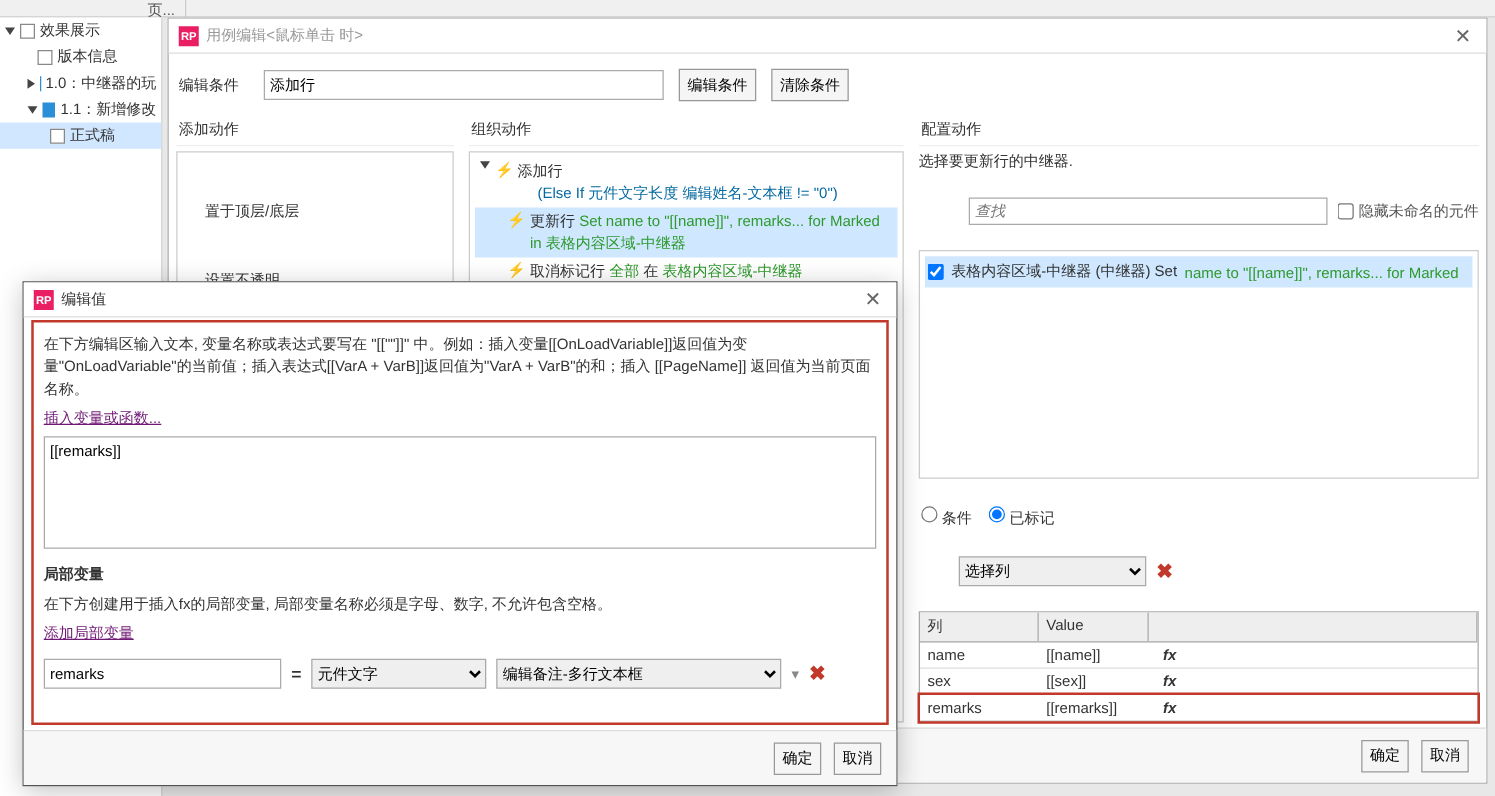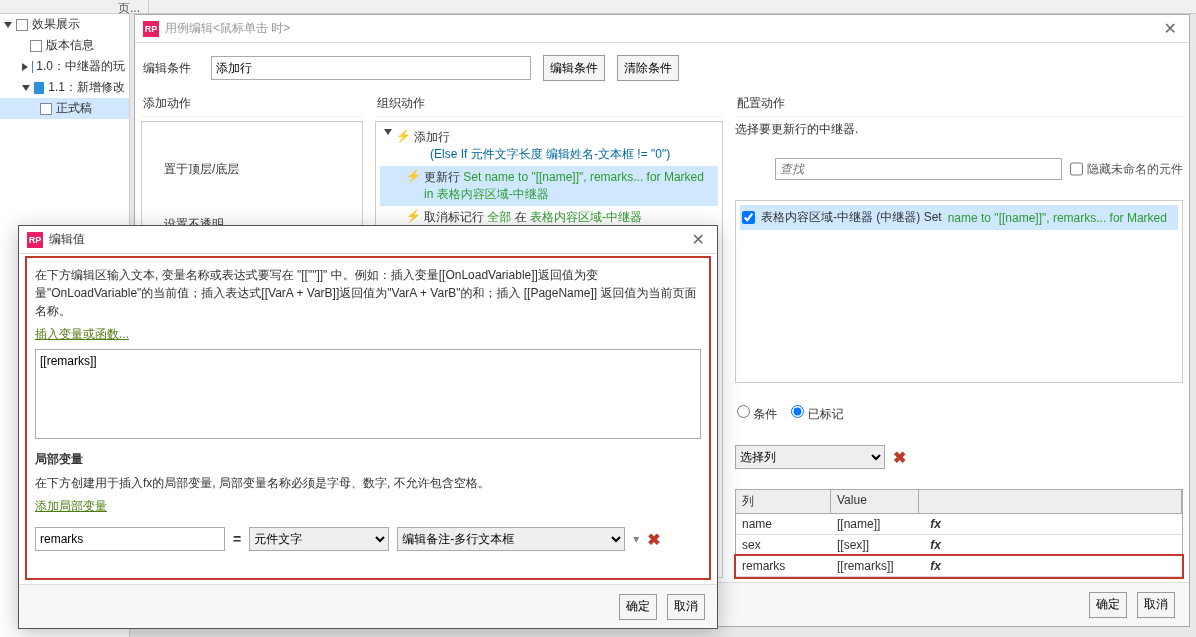--- a/index.html
+++ b/index.html
@@ -47,40 +47,40 @@
 
 .right-area { flex:1; display:flex; flex-direction:column; gap:20px;}
 .right-search-row { display:flex; gap:8px; align-items:center;margin-left:40px;}
 .right-search-row input { flex:1; height:22px; border:1px solid #aaa; padding:0 4px; font-style:italic; color:#888;}
 .chk { display:flex; align-items:center; gap:4px; color:#555;}
 .preview { border:1px solid #ccc; flex:1; padding:4px; background:#fff;}
 .preview-row { display:flex; align-items:center; gap:6px; padding:4px 2px; background:#cfe8ff;}
 
 .radio-row { display:flex; gap:14px; align-items:center; padding:2px;}
 .select-row { display:flex; gap:8px; align-items:center;}
-.select-row select { width:150px; height:24px; border:1px solid #aaa;}
+.select-row select { width:150px; height:24px; border:1px solid #aaa;margin-left:32px;}
 .del-x { color:#c0392b; font-size:16px; font-weight:bold; cursor:pointer;}
 
 .kv-table { border:1px solid #aaa; }
 .kv-head { display:flex; background:#eee; border-bottom:1px solid #aaa;}
 .kv-head div { padding:3px 6px; border-right:1px solid #aaa;}
 .kv-row { display:flex; border-bottom:1px solid #ddd;}
 .kv-row div { padding:3px 6px; }
 .kv-col1 { width:95px;}
 .kv-col2 { width:88px;}
 .kv-col3 { width:28px; color:#333; font-weight:bold; font-style:italic;text-align:right;}
 .kv-highlight { outline:2px solid #c0392b; }
 
 .dlg-footer { position:absolute; left:0; right:0; bottom:0; height:44px; display:flex; justify-content:flex-end; align-items:center; gap:10px; padding-right:14px; background:#f7f7f7; border-top:1px solid #ddd;}
 
 
 .dlg-edit { position:absolute; left:18px; top:225px; width:700px; height:404px; background:#fff; border:1px solid #555; box-shadow:0 4px 20px rgba(0,0,0,.25); z-index:10;}
 .dlg-edit .body { position:absolute; left:6px; right:6px; top:30px; bottom:48px; border:2px solid #c0392b; padding:8px; display:flex; flex-direction:column; gap:6px;}
 .help-text { font-size:12px; color:#333; line-height:1.5;}
-.link { color:#4d7c0f; text-decoration:underline; cursor:pointer;}
+.link { color:#701a75; text-decoration:underline; cursor:pointer;}
 .big-input { width:100%; height:90px; border:1px solid #aaa; padding:4px; resize:none;}
 .local-var-row { display:flex; align-items:center; gap:8px; margin-top:6px;}
 .local-var-row input[type=text] { height:24px; border:1px solid #aaa; padding:0 4px;}
 .local-var-row .eq { font-size:14px; font-weight:bold;}
 .local-var-row select { height:24px; border:1px solid #aaa;}
 .dlg-edit-footer { position:absolute; left:0; right:0; bottom:0; height:44px; display:flex; justify-content:flex-end; align-items:center; gap:10px; padding-right:12px; background:#f7f7f7; border-top:1px solid #ddd;}
 
 .tri { display:inline-block; width:0;height:0;border-left:4px solid transparent;border-right:4px solid transparent;border-top:6px solid #444;}
 .tri-right { display:inline-block; width:0;height:0;border-top:4px solid transparent;border-bottom:4px solid transparent;border-left:6px solid #444;}
 </style>

